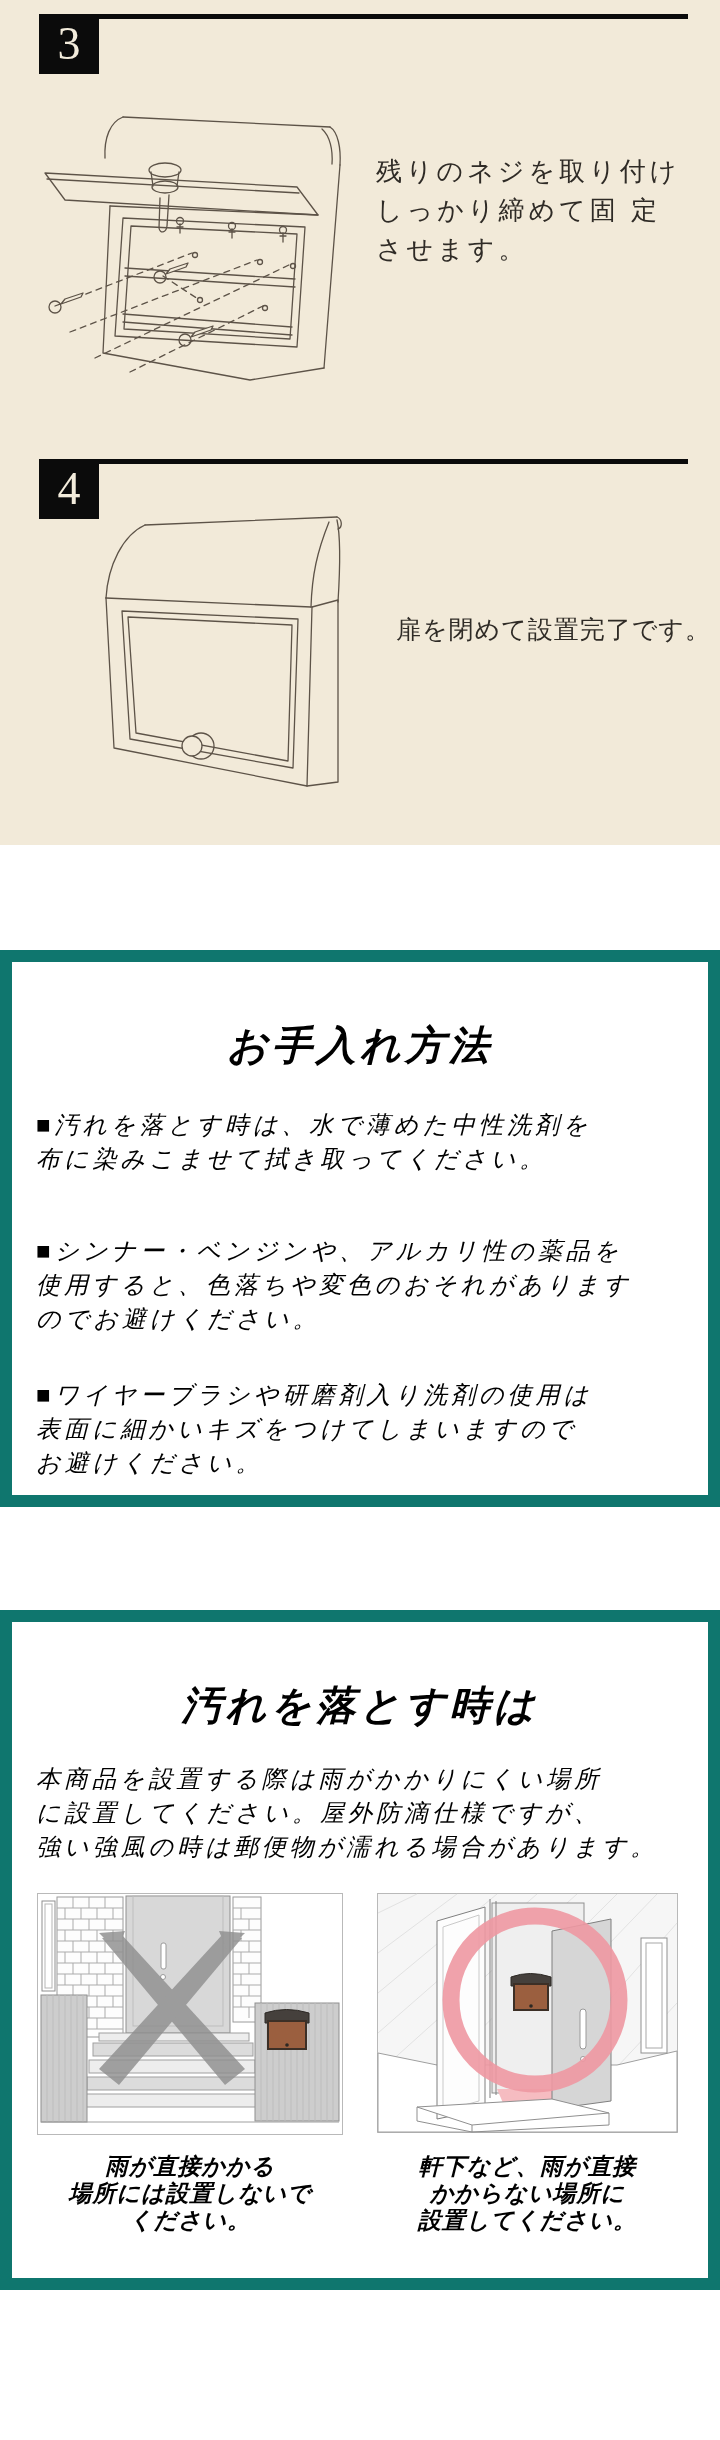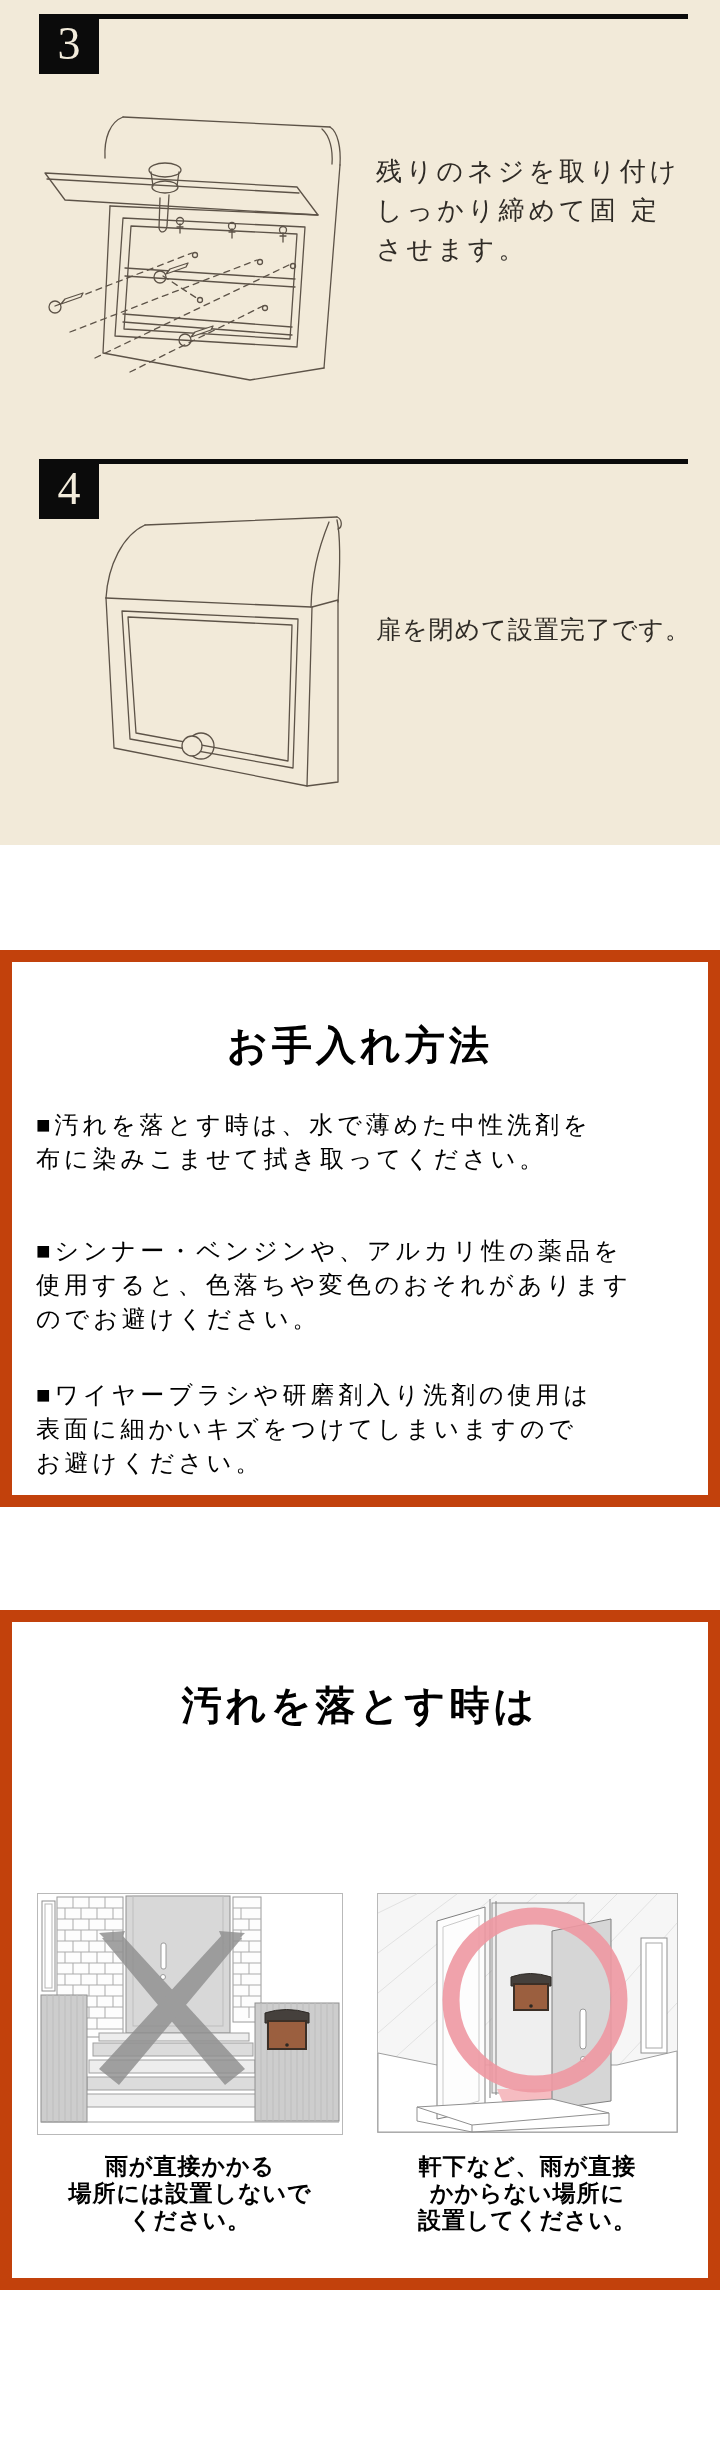--- a/index.html
+++ b/index.html
@@ -13,21 +13,21 @@
             color:#f3ecdc;font-family:"Liberation Serif","DejaVu Serif",serif;
             font-size:46px;line-height:60px;text-align:center;}
   .step-text{position:absolute;left:376px;color:#2f2b26;font-size:26px;line-height:39px;
              letter-spacing:4px;white-space:pre-line;}
   .step-text.small{font-size:25px;letter-spacing:1px;}
   .lineart{position:absolute;}
   .lineart path,.lineart line,.lineart circle,.lineart ellipse,.lineart polyline,.lineart rect
     {vector-effect:non-scaling-stroke;}
 
   
-  .gbox{position:absolute;left:0;width:720px;background:#c2410c;}
+  .gbox{position:absolute;left:0;width:720px;background:#0f766e;font-style:italic;}
   .gbox .inner{position:absolute;left:12px;top:12px;right:12px;bottom:12px;background:#ffffff;}
   .box-title{position:absolute;left:0;top:73px;width:720px;text-align:center;
              font-size:40px;font-weight:900;letter-spacing:4px;color:#000;line-height:44px;}
   .box-par{position:absolute;left:36px;width:660px;color:#000;font-size:24px;line-height:34px;
            letter-spacing:4px;white-space:pre-line;}
 
   
   .figure{position:absolute;background:#fff;}
   .fig-caption{position:absolute;text-align:center;font-weight:bold;font-size:23px;
                line-height:27px;letter-spacing:1px;color:#000;white-space:pre-line;}
@@ -121,39 +121,42 @@
       <path d="M11,88 L19,238 L212,276 L217,97"></path>
       <path d="M217,97 L243,90 L243,272 L212,276"></path>
 
       <path d="M27,101 L203,109 L198,258 L35,229 Z"></path>
       <path d="M33,107 L197,115 L193,251 L41,223 Z"></path>
 
       <circle cx="106" cy="236" r="13"></circle>
       <circle cx="97" cy="236" r="10" fill="#f2ead9"></circle>
     </svg>
 
-    <div class="step-text small" style="top:610px;">扉を閉めて設置完了です。</div>
+    <div class="step-text small" style="top:610px;margin-left:20px;">扉を閉めて設置完了です。</div>
   </div>
 
   <div class="gbox" style="top:950px;height:557px;">
     <div class="inner"></div>
     <div class="box-title">お手入れ方法</div>
     <div class="box-par" style="top:158px;">■汚れを落とす時は、水で薄めた中性洗剤を
 布に染みこませて拭き取ってください。</div>
     <div class="box-par" style="top:262px;margin-top:22px;">■シンナー・ベンジンや、アルカリ性の薬品を
 使用すると、色落ちや変色のおそれがあります
 のでお避けください。</div>
     <div class="box-par" style="top:428px;">■ワイヤーブラシや研磨剤入り洗剤の使用は
 表面に細かいキズをつけてしまいますので
 お避けください。</div>
   </div>
 
   <div class="gbox" style="top:1610px;height:680px;">
     <div class="inner"></div>
     <div class="box-title">汚れを落とす時は</div>
+    <div class="box-par" style="top:152px;">本商品を設置する際は雨がかかりにくい場所
+に設置してください。屋外防滴仕様ですが、
+強い強風の時は郵便物が濡れる場合があります。</div>
 
     <div class="figure" style="left:37px;top:283px;width:306px;height:242px;">
       <svg width="306" height="242" viewBox="0 0 306 242">
         <rect x="0.5" y="0.5" width="305" height="241" fill="#ffffff" stroke="#b9b9b9"></rect>
 
         <rect x="5" y="8" width="13" height="90" fill="#ffffff" stroke="#8f8f8f"></rect>
         <rect x="8" y="11" width="7" height="84" fill="none" stroke="#b5b5b5"></rect>
 
         <g stroke="#9a9a9a" fill="#fdfdfd">
           <rect x="20" y="4" width="66" height="140"></rect>

